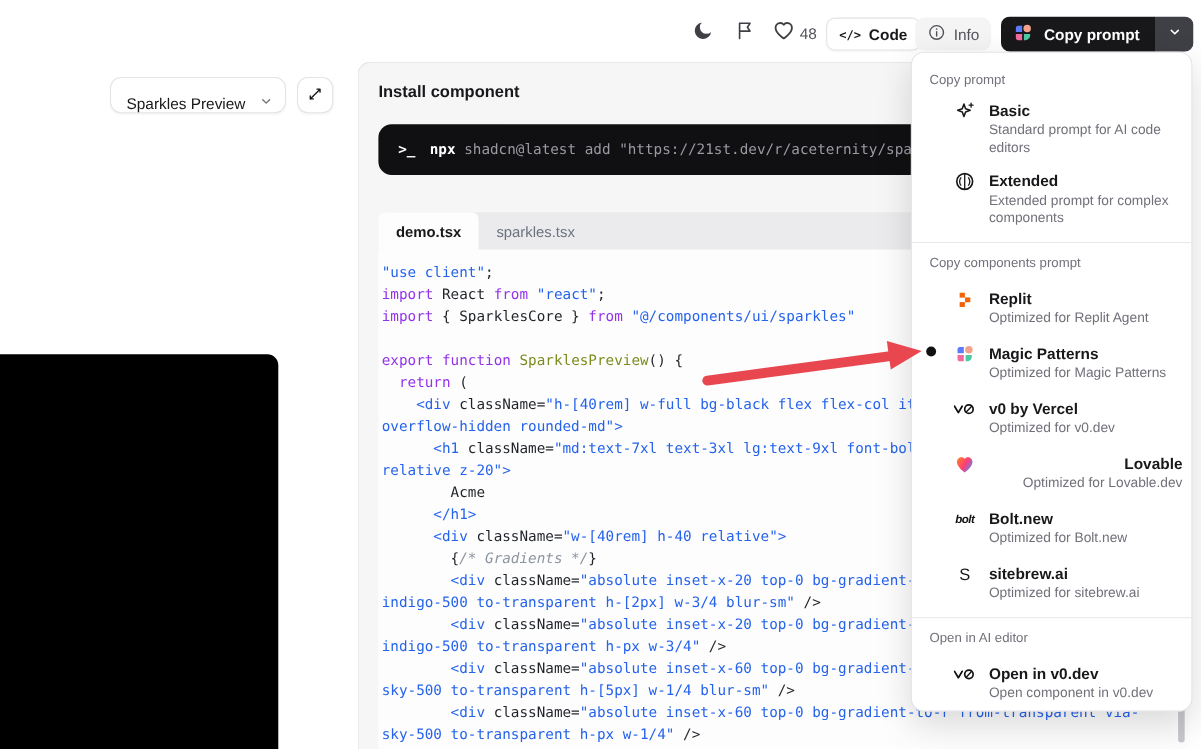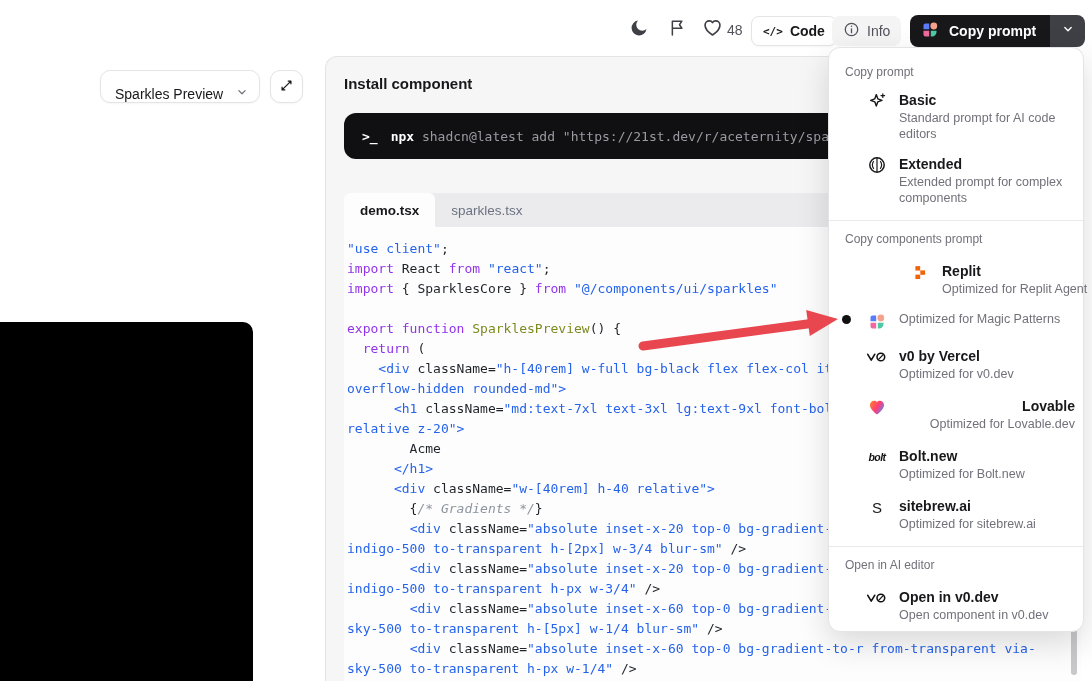--- a/index.html
+++ b/index.html
@@ -210,21 +210,21 @@
             <path d="M10 2.8v14.4M6.8 6.2c-1.9 2.1-1.9 5.5 0 7.6M13.2 6.2c1.9 2.1 1.9 5.5 0 7.6" fill="none" stroke="#18181b" stroke-width="1.2"></path>
           </svg>
         </div>
         <div class="mi-text">
           <div class="mi-title">Extended</div>
           <div class="mi-sub">Extended prompt for complex components</div>
         </div>
       </div>
       <div class="menu-divider"></div>
       <div class="menu-label">Copy components prompt</div>
-      <div class="menu-item" style="margin-top: 10px; margin-left: 43px;">
+      <div class="menu-item" style="margin-top: 10px;">
         <div class="mi-icon">
           <svg width="17" height="17" viewBox="0 0 20 20">
             <rect x="4" y="2.5" width="5.6" height="5.2" fill="#f26207"></rect>
             <rect x="9.8" y="7.5" width="5.6" height="5.2" fill="#f26207"></rect>
             <rect x="4" y="12.5" width="5.6" height="5.2" fill="#f26207"></rect>
           </svg>
         </div>
         <div class="mi-text">
           <div class="mi-title">Replit</div>
           <div class="mi-sub">Optimized for Replit Agent</div>
@@ -233,20 +233,21 @@
       <div class="menu-item" style="margin-top: 14px;">
         <div class="mi-icon">
           <svg width="20" height="20" viewBox="0 0 20 20">
             <path d="M3.5 9.2V5.5c0-1.1.9-2 2-2h3.7v5.7z" fill="#5b7cfa"></path>
             <circle cx="13.8" cy="6" r="3.4" fill="#f4a28c"></circle>
             <path d="M3.5 10.8h5.7v5.7H5.5c-1.1 0-2-.9-2-2z" fill="#ef6a9e"></path>
             <path d="M10.8 10.8h5.7v1.2c0 2.5-2 4.5-4.5 4.5h-1.2z" fill="#4ec9a3"></path>
           </svg>
         </div>
         <div class="mi-text">
+          <div class="mi-title">Magic Patterns</div>
           <div class="mi-sub">Optimized for Magic Patterns</div>
         </div>
       </div>
       <div class="menu-item" style="margin-top: 14px;">
         <div class="mi-icon">
           <svg width="24" height="14" viewBox="0 0 26 14">
             <path d="M1 3.5 5.5 11 10 3.5" fill="none" stroke="#111" stroke-width="2.1" stroke-linecap="round" stroke-linejoin="round"></path>
             <circle cx="18" cy="7" r="5" fill="none" stroke="#111" stroke-width="2"></circle>
             <line x1="14.8" y1="10.4" x2="21.3" y2="3.5" stroke="#111" stroke-width="1.6"></line>
           </svg>

